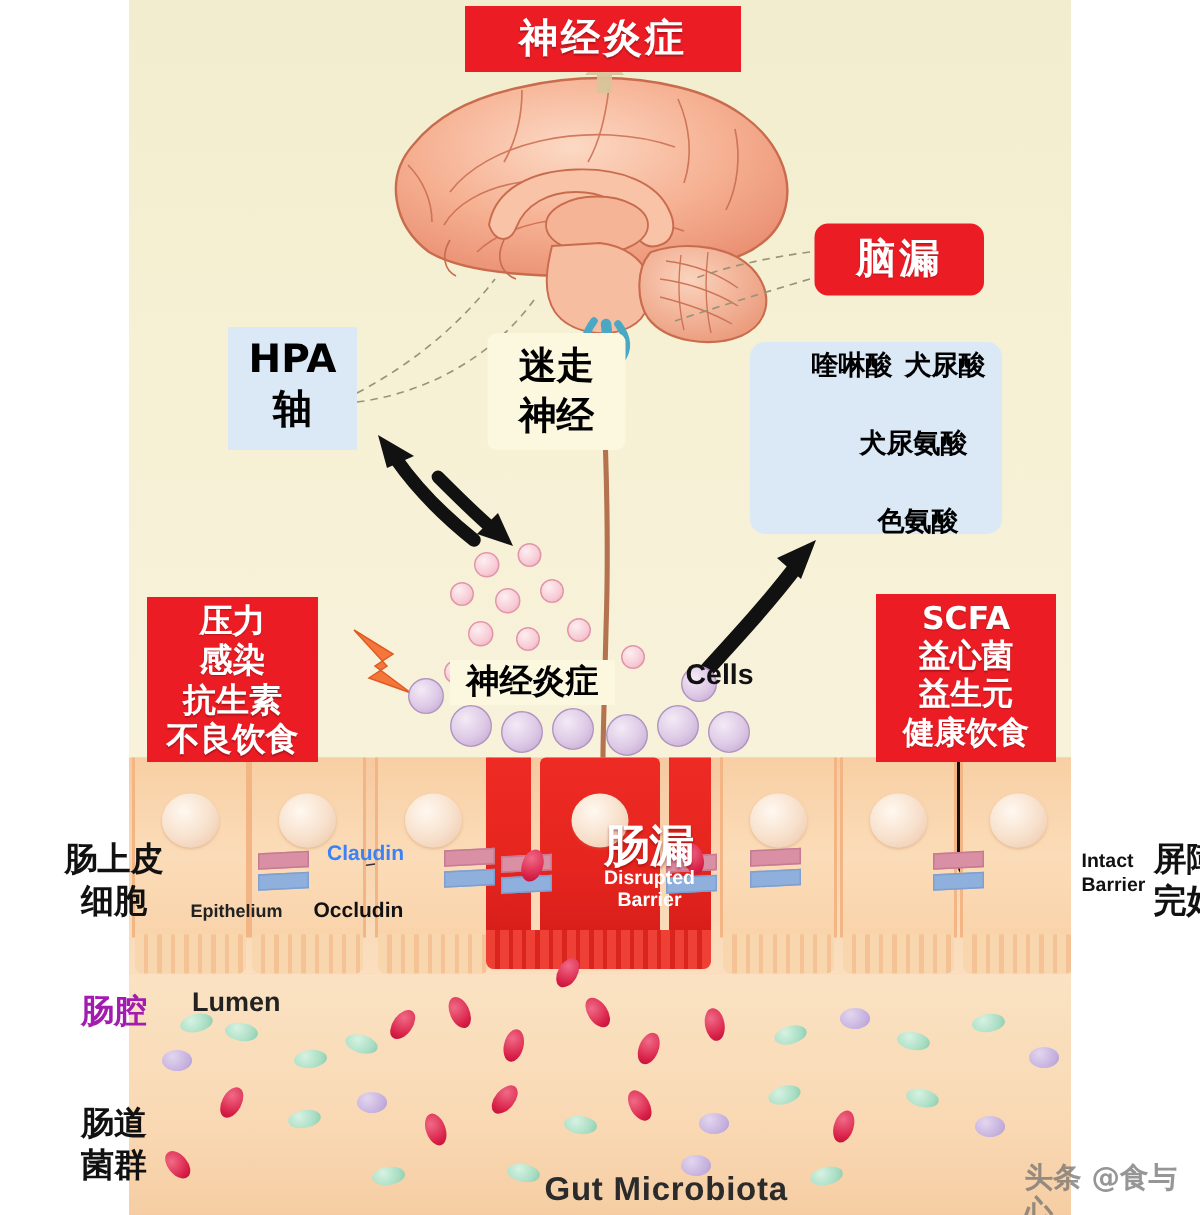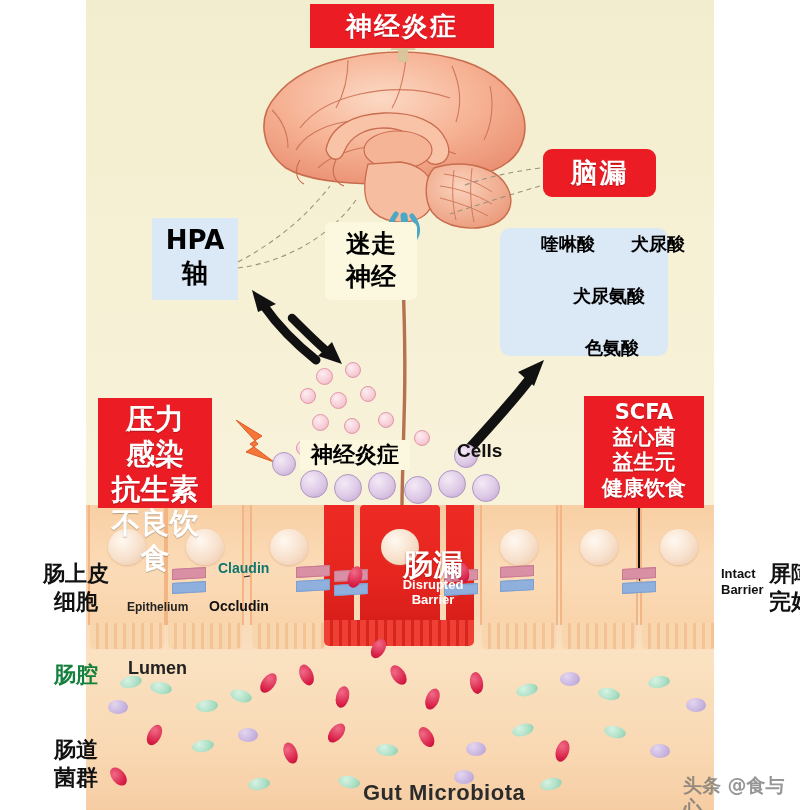--- a/index.html
+++ b/index.html
@@ -284,57 +284,57 @@
   <div class="redbox cn" id="brain-leak-box" style="left:543px;top:149px;width:113px;height:48px;border-radius:9px;font-size:27px;line-height:48px;letter-spacing:2px;">脑漏</div>
 
   <div class="bluebox cn" id="hpa-box" style="left:152px;top:198px;width:86px;height:82px;font-size:26px;font-weight:bold;text-align:center;padding-top:6px;box-sizing:border-box;white-space:pre-line;line-height:1.25;margin-top:20px;">HPA
 轴</div>
 
   <div class="yellowbox cn" id="vagus-box" style="left:325px;top:222px;width:92px;height:78px;border-radius:6px;font-size:25px;font-weight:bold;text-align:center;padding-top:6px;box-sizing:border-box;white-space:pre-line;line-height:1.3;">迷走
 神经</div>
 
   <div class="bluebox" id="kyn-box" style="left:500px;top:228px;width:168px;height:128px;border-radius:10px;"></div>
   <div class="lbl cn" style="left:508px;top:233px;font-size:18px;font-weight:bold;">喹啉酸</div>
-  <div class="lbl cn" style="left:598px;top:233px;font-size:18px;font-weight:bold;">犬尿酸</div>
+  <div class="lbl cn" style="left:570px;top:233px;font-size:18px;font-weight:bold;">犬尿酸</div>
   <div class="lbl cn" style="left:540px;top:285px;font-size:18px;font-weight:bold;">犬尿氨酸</div>
   <div class="lbl cn" style="left:552px;top:337px;font-size:18px;font-weight:bold;">色氨酸</div>
 
 
-  <div class="redbox cn" id="risk-box" style="left:98px;top:398px;width:114px;height:110px;font-size:29px;padding-top:4px;box-sizing:border-box;">压力
+  <div class="redbox cn" id="risk-box" style="left:98px;top:398px;width:114px;height:110px;font-size:22px;padding-top:4px;box-sizing:border-box;">压力
 感染
 抗生素
 不良饮食</div>
 
   <div class="redbox" id="benefit-box" style="left:584px;top:396px;width:120px;height:112px;font-size:21px;padding-top:4px;box-sizing:border-box;font-family:'DejaVu Sans','Liberation Sans',sans-serif;">SCFA
 益心菌
 益生元
 健康饮食</div>
 
   <div class="yellowbox cn" id="immune-label" style="left:300px;top:440px;width:110px;height:30px;font-size:22px;font-weight:bold;text-align:center;line-height:30px;">神经炎症</div>
 
   <div class="lbl" style="left:424px;top:440px;font-size:19px;font-weight:bold;color:#111;">Cells</div>
 
   <div class="lbl" style="left:94px;top:600px;font-size:12px;font-weight:bold;color:#222;">Epithelium</div>
-  <div class="lbl" style="left:185px;top:560px;font-size:14px;font-weight:bold;color:#0f766e;">Claudin</div>
+  <div class="lbl" style="left:185px;top:560px;font-size:14px;font-weight:bold;color:#3b82f6;">Claudin</div>
   <div class="lbl" style="left:176px;top:598px;font-size:14px;font-weight:bold;color:#111;">Occludin</div>
 
   <div class="lbl" style="left:352px;top:578px;font-size:13px;font-weight:bold;color:#fff;text-align:center;width:96px;white-space:pre-line;line-height:1.15;">Disrupted
 Barrier</div>
   <div class="lbl cn" style="left:368px;top:548px;font-size:30px;font-weight:bold;color:#fff;text-align:center;width:64px;line-height:1.15;white-space:pre-line;text-shadow:0 1px 2px rgba(120,0,0,.5);">肠漏</div>
 
   <div class="lbl" style="left:688px;top:566px;font-size:13px;font-weight:bold;color:#111;white-space:pre-line;line-height:1.25;">Intact
 Barrier</div>
 
   <div class="lbl" style="left:95px;top:658px;font-size:18px;font-weight:bold;color:#222;">Lumen</div>
 
   <div class="lbl" style="left:330px;top:780px;font-size:22px;font-weight:bold;color:#2b2b2b;letter-spacing:.5px;">Gut Microbiota</div>
 
   <div class="lbl cn" style="left:2px;top:560px;width:82px;text-align:center;font-size:22px;font-weight:bold;color:#111;white-space:pre-line;line-height:1.25;">肠上皮
 细胞</div>
-  <div class="lbl cn" style="left:2px;top:662px;width:82px;text-align:center;font-size:22px;font-weight:bold;color:#15803d;">肠腔</div>
+  <div class="lbl cn" style="left:2px;top:662px;width:82px;text-align:center;font-size:22px;font-weight:bold;color:#a21caf;">肠腔</div>
   <div class="lbl cn" style="left:2px;top:736px;width:82px;text-align:center;font-size:22px;font-weight:bold;color:#111;white-space:pre-line;line-height:1.25;">肠道
 菌群</div>
 
   <div class="lbl cn" style="left:718px;top:560px;width:80px;text-align:center;font-size:22px;font-weight:bold;color:#111;white-space:pre-line;line-height:1.25;">屏障
 完好</div>
 
   <div class="lbl cn" style="left:650px;top:774px;font-size:19px;font-weight:bold;color:#6f6f6f;opacity:.72;">头条 @食与心</div>
 
 </div>
 

